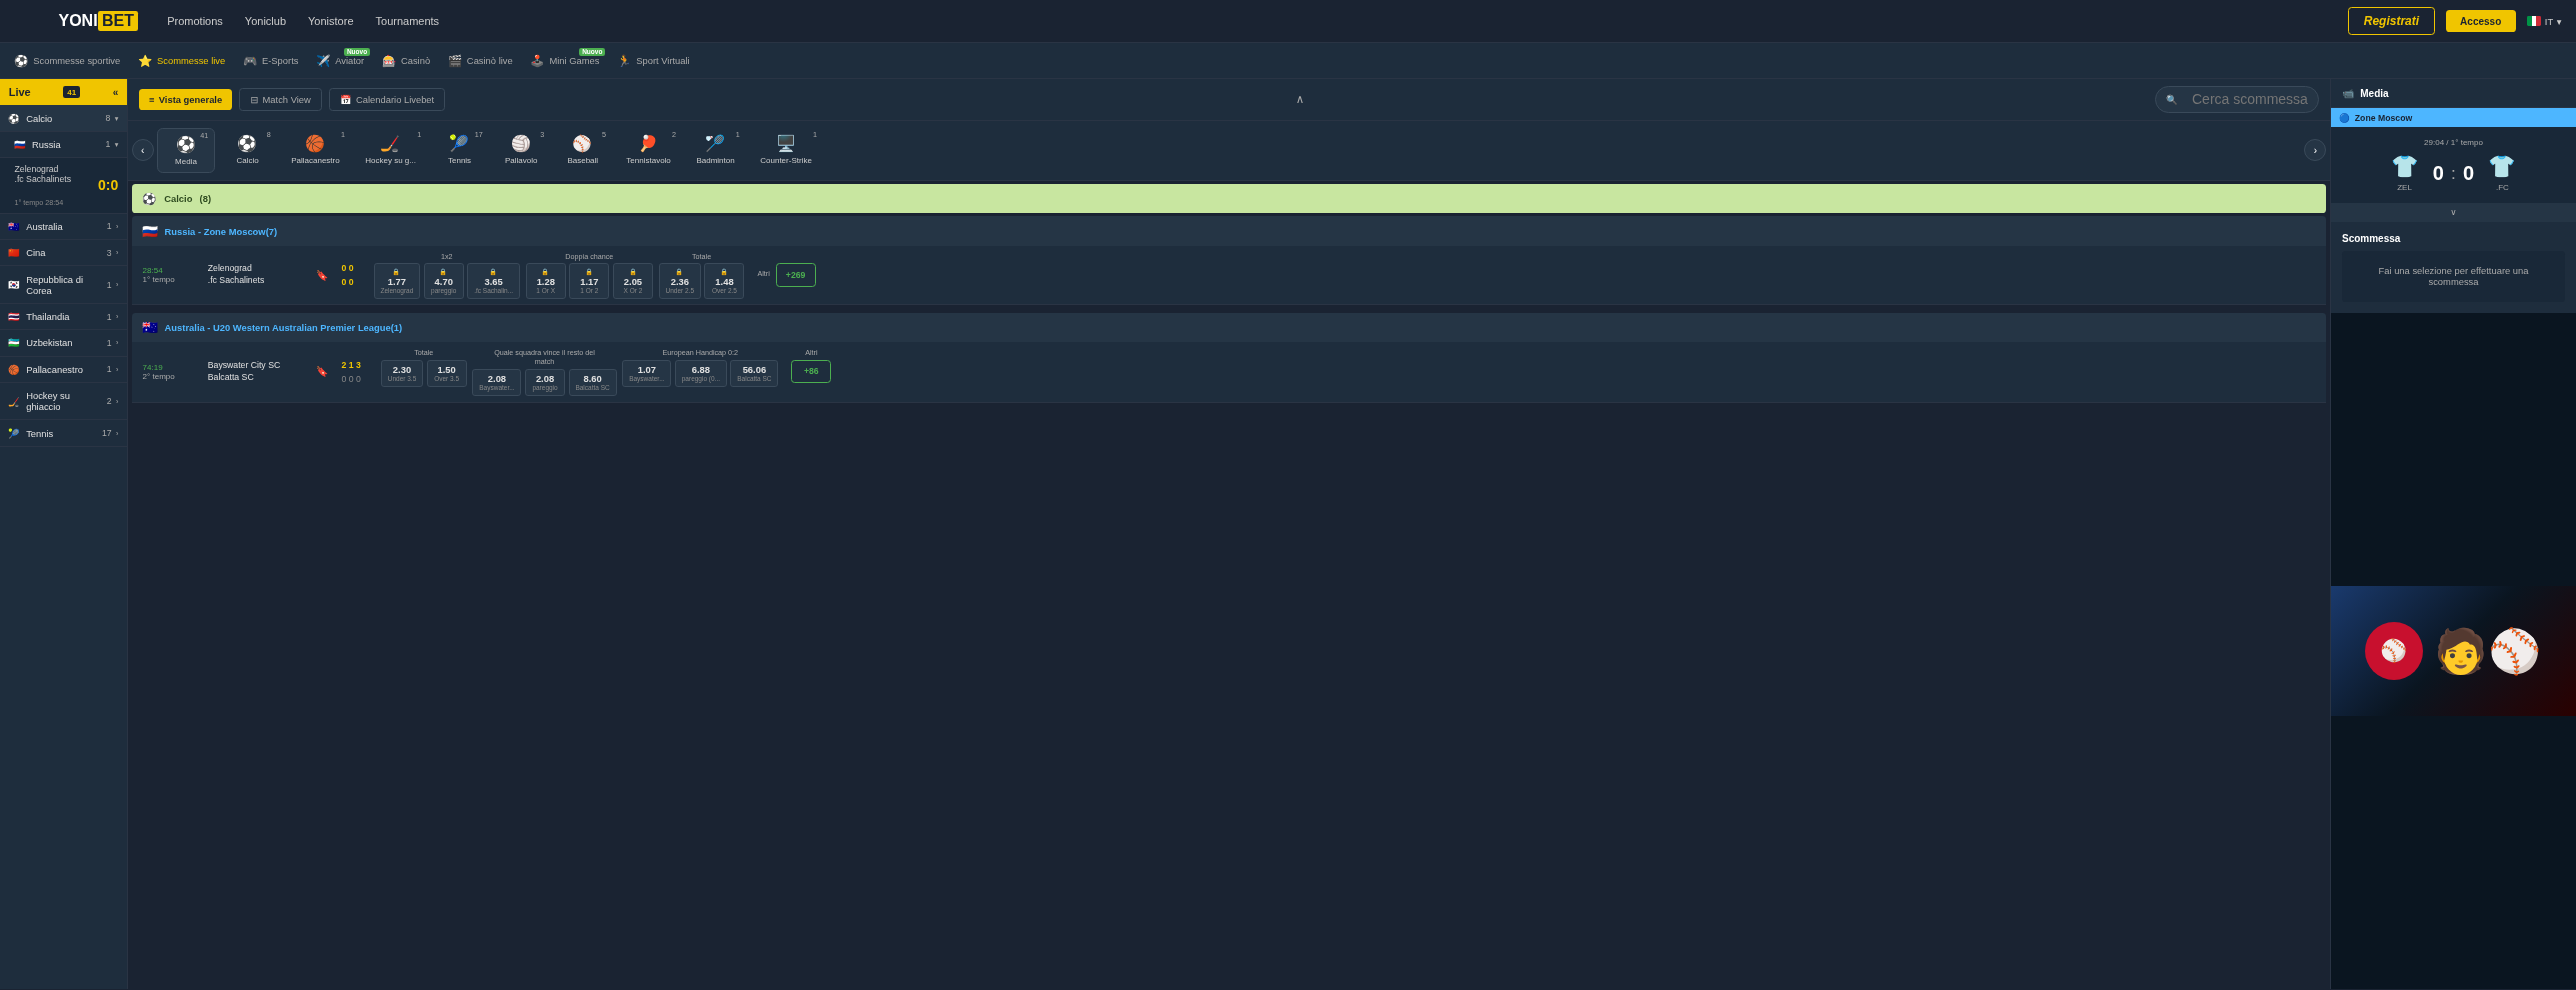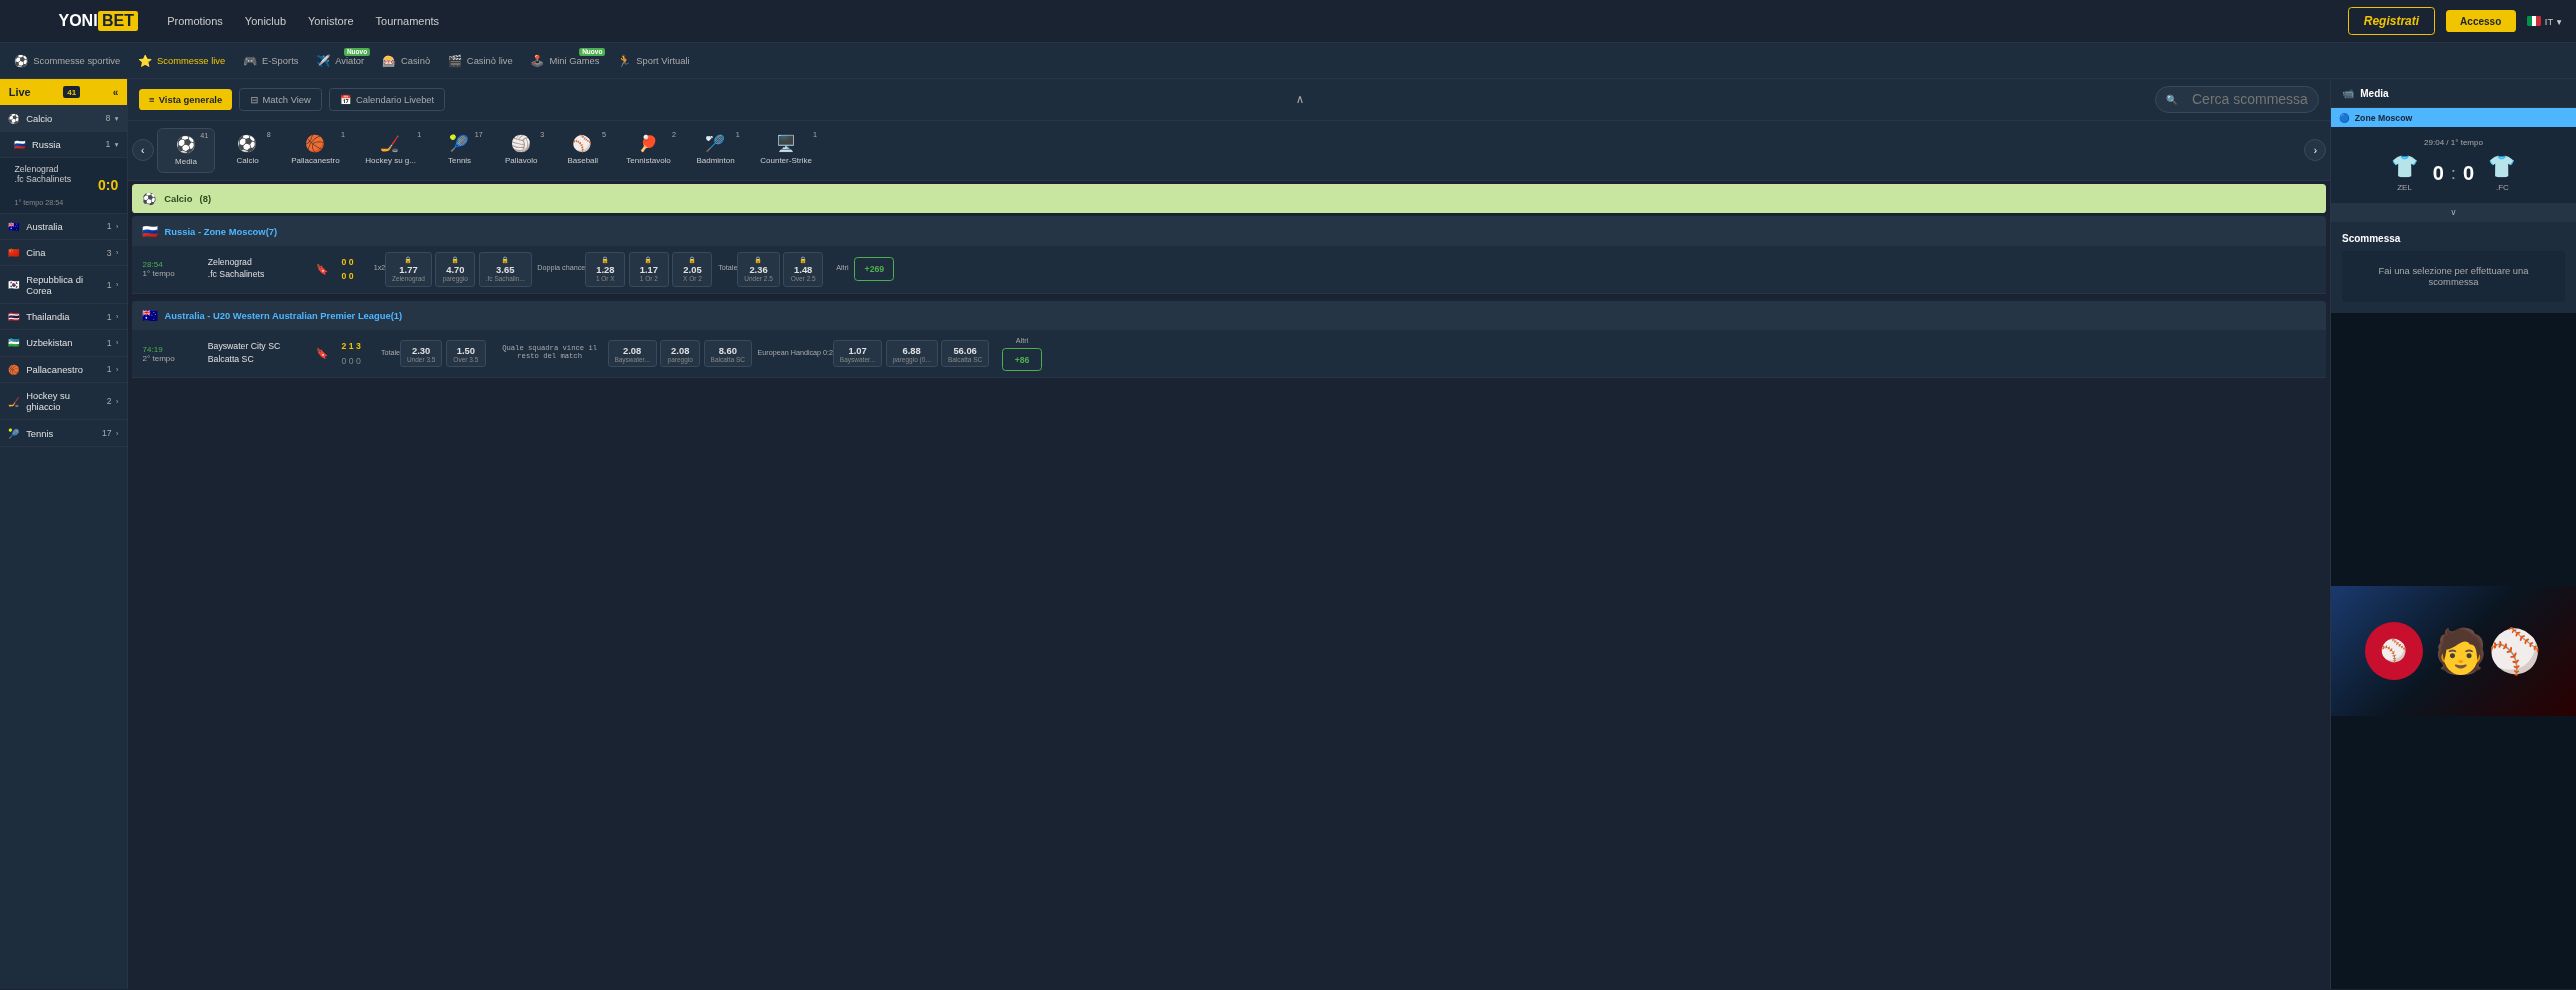--- a/index.html
+++ b/index.html
@@ -76,21 +76,21 @@
     .tournament-header { display: flex; align-items: center; gap: 5.8px; padding: 7.2px 11px; background: #253545; border-radius: 3.6px 3.6px 0 0; }
     .tournament-flag { font-size: 13px; }
     .tournament-name { color: #4db6ff; font-size: 9.4px; font-weight: 600; cursor: pointer; }
     .match-row { background: #1e2d3d; border-bottom: 0.7px solid #2a3444; padding: 5.8px 11px; display: flex; align-items: center; gap: 7.2px; }
     .match-time { color: #4caf50; font-size: 8px; min-width: 58px; }
     .match-teams { min-width: 101px; }
     .team-name { color: #e0e0e0; font-size: 8.7px; margin-bottom: 2.2px; }
     .match-score-section { display: flex; align-items: center; gap: 3.6px; }
     .bookmark-icon { color: #aaa; cursor: pointer; font-size: 10px; }
     .odds-section { display: flex; gap: 5.8px; margin-left: 7.2px; }
-    .odds-group { display: flex; flex-direction: row; align-items: center; }
+    .odds-group { display: flex; flex-direction: column; align-items: center; }
     .odds-group-label { color: #aaa; font-size: 7.2px; margin-bottom: 2.9px; text-align: center; }
     .odds-row { display: flex; gap: 3.6px; }
     .odd-btn { background: #253545; border: 0.7px solid #3a4a5a; border-radius: 2.9px; padding: 3.6px 5.8px; cursor: pointer; display: flex; flex-direction: column; align-items: center; min-width: 40px; }
     .odd-label { color: #888; font-size: 6.5px; }
     .odd-value { color: #e0e0e0; font-size: 9.4px; font-weight: 600; }
     .lock-icon { color: #888; font-size: 6.5px; }
     .altri-btn { background: transparent; border: 1.4px solid #4caf50; color: #4caf50; border-radius: 3.6px; padding: 5.8px 7.2px; cursor: pointer; font-size: 8.7px; font-weight: 700; min-width: 40px; text-align: center; white-space: nowrap; }
 
     
     .right-panel { width: 246px; background: #1e2d3d; flex-shrink: 0; border-left: 0.7px solid #2a3444; display: flex; flex-direction: column; }
@@ -522,21 +522,21 @@
                 <span class="odd-label">Under 3.5</span>
               </div>
               <div class="odd-btn">
                 <span class="odd-value">1.50</span>
                 <span class="odd-label">Over 3.5</span>
               </div>
             </div>
           </div>
 
           <div class="odds-group">
-            <div class="odds-group-label" style="max-width:116px;font-family:Liberation Mono, monospace;">Quale squadra vince il resto del match</div>
+            <div class="odds-group-label" style="max-width:116px;">Quale squadra vince il resto del match</div>
             <div class="odds-row">
               <div class="odd-btn">
                 <span class="odd-value">2.08</span>
                 <span class="odd-label">Bayswater...</span>
               </div>
               <div class="odd-btn">
                 <span class="odd-value">2.08</span>
                 <span class="odd-label">pareggio</span>
               </div>
               <div class="odd-btn">

